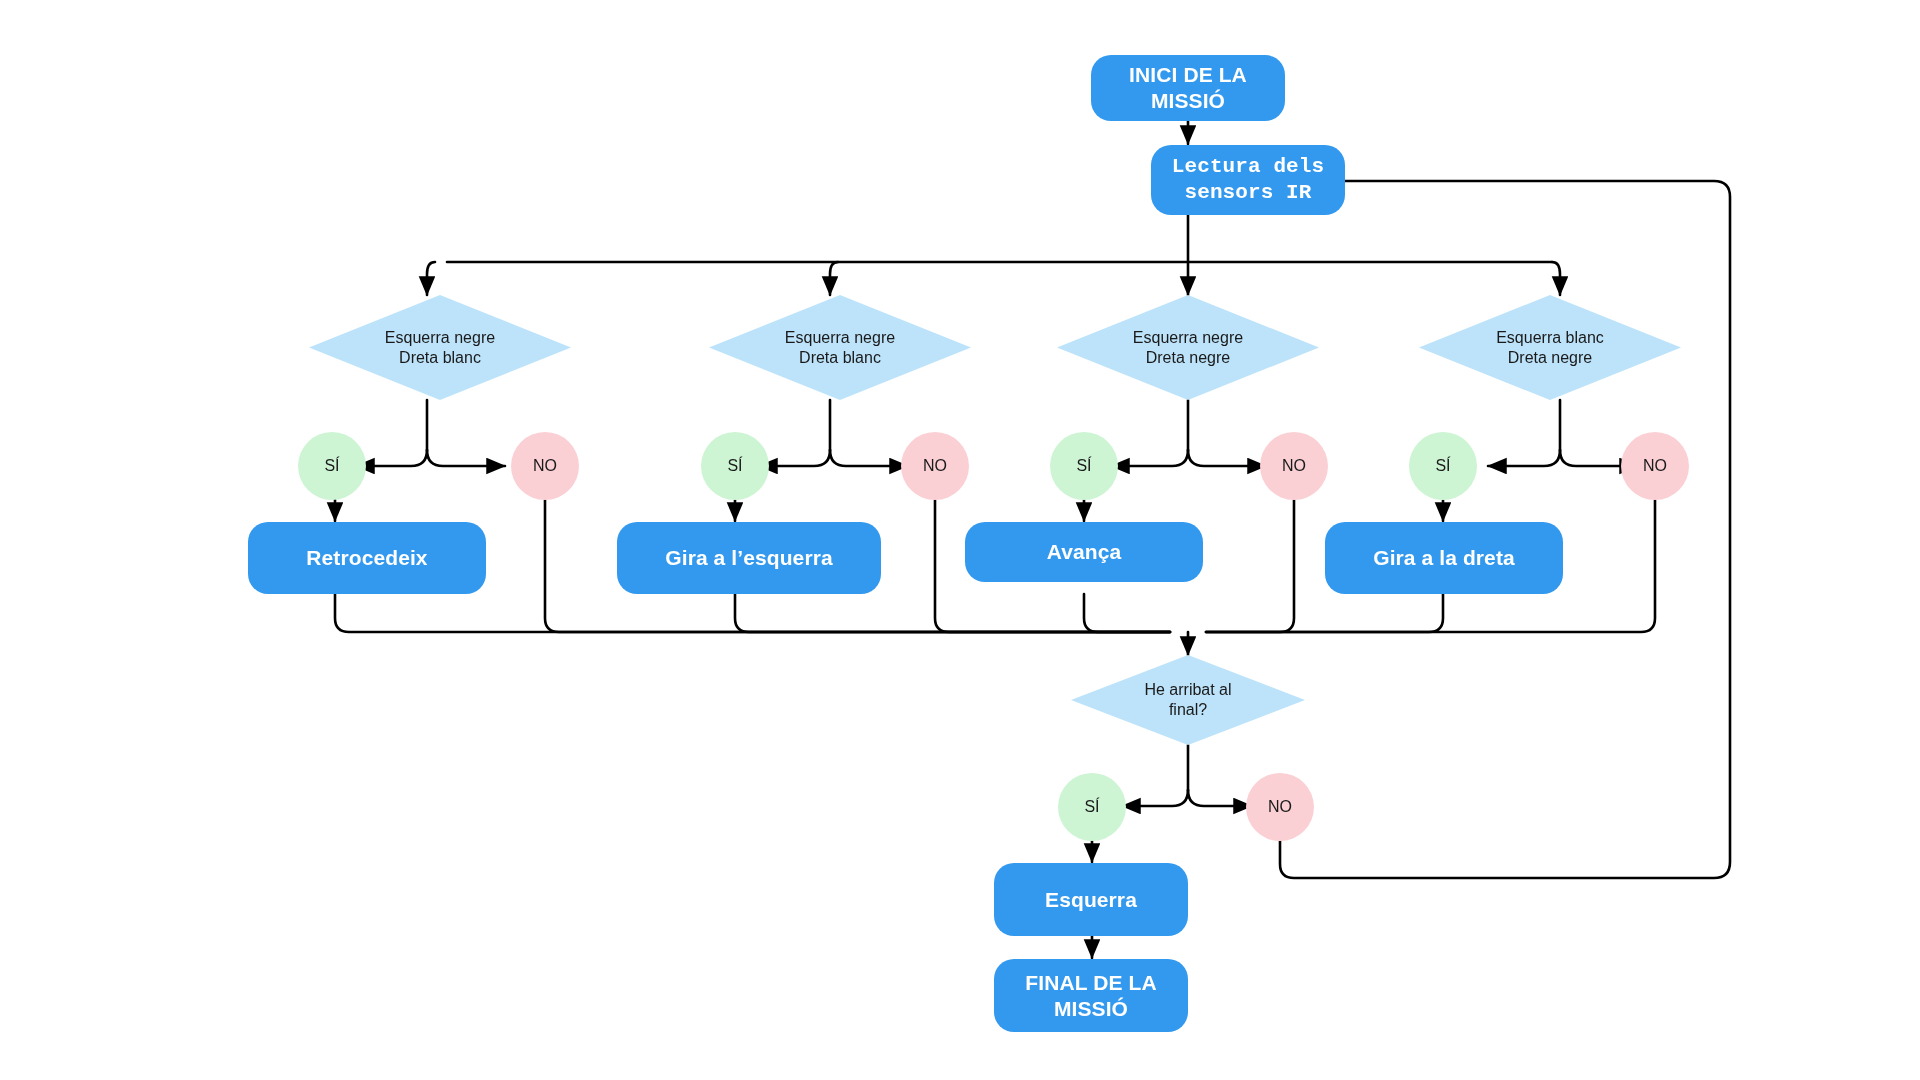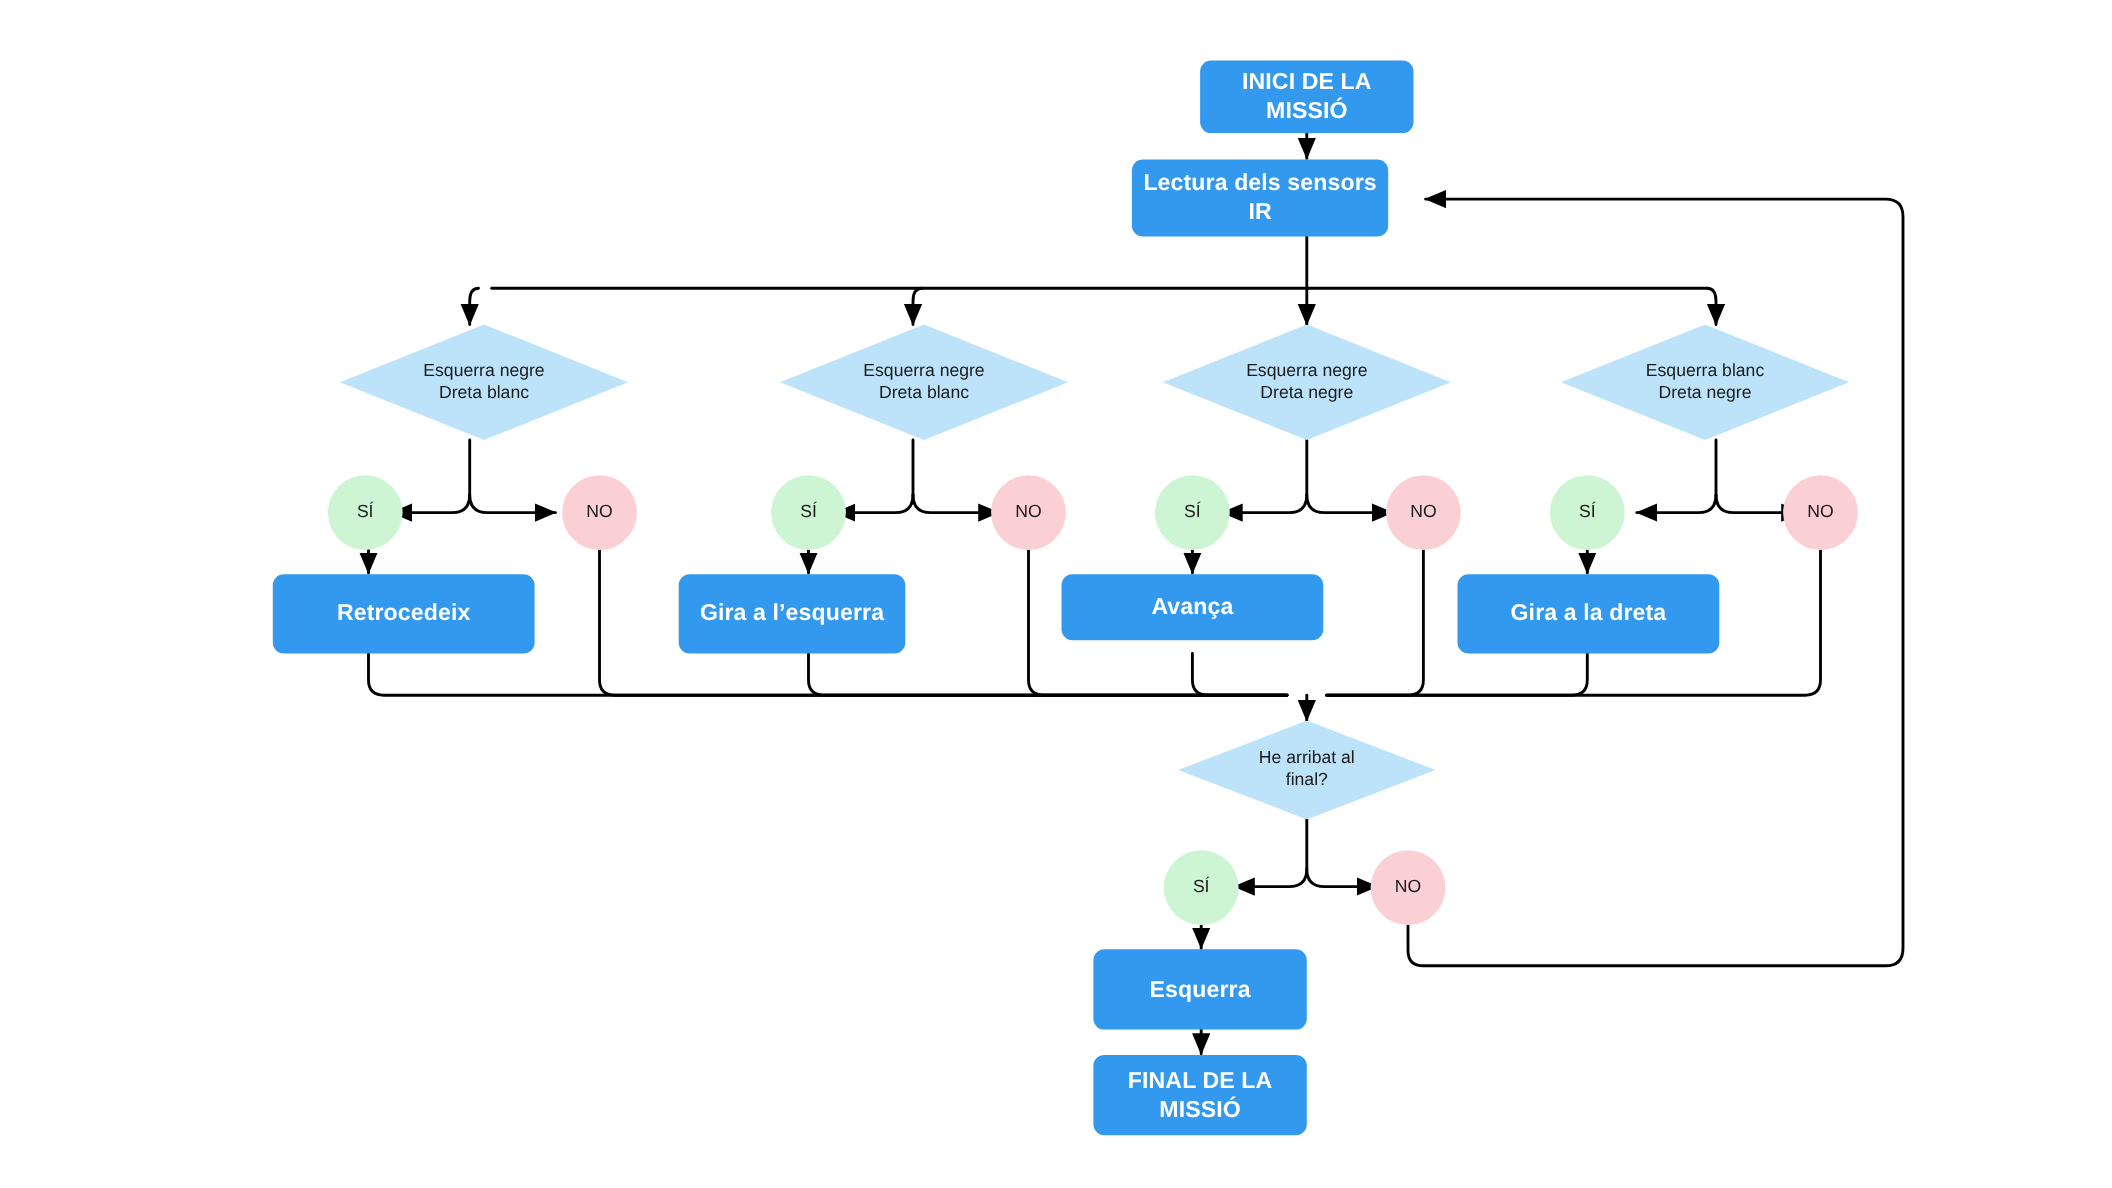--- a/index.html
+++ b/index.html
@@ -33,21 +33,21 @@
     display: flex;
     align-items: center;
     justify-content: center;
     text-align: center;
     line-height: 1.22;
   }
   
   .box {
     background: #3399ee;
     color: #ffffff;
-    border-radius: 10px;
+    border-radius: 20px;
     font-weight: bold;
     font-size: 21px;
     letter-spacing: 0.1px;
     padding: 4px 10px;
   }
   
   .diamond {
     background: #bde3fa;
     color: #1a1a1a;
     font-weight: normal;
@@ -131,21 +131,21 @@
       <path d="M1092,936 L1092,958" marker-end="url(#arrow)"></path>
 
       <path d="M1280,841 L1280,864 Q1280,878 1294,878 L1714,878 Q1730,878 1730,862 L1730,197 Q1730,181 1714,181 L1296,181" marker-end="url(#arrow)"></path>
     </g>
   </svg>
 
   <div class="node box" style="left:1091px; top:55px; width:194px; height:66px;">
     <span>INICI DE LA MISSIÓ</span>
   </div>
 
-  <div class="node box" style="left:1029px; top:145px; width:233px; height:70px;">
+  <div class="node box" style="left:1151px; top:145px; width:194px; height:70px;font-family:Liberation Mono, monospace;">
     <span>Lectura dels sensors IR</span>
   </div>
 
   <div class="node diamond" style="left:309px; top:295px; width:262px; height:105px;">
     <span class="dlabel">
       <span>Esquerra negre</span><br>
       <span>Dreta blanc</span>
     </span>
   </div>
 
@@ -194,21 +194,21 @@
   <div class="node circle yes" style="left:1409px; top:432px; width:68px; height:68px;">
     <span>SÍ</span>
   </div>
   <div class="node circle no" style="left:1621px; top:432px; width:68px; height:68px;">
     <span>NO</span>
   </div>
 
   <div class="node box" style="left:216px; top:522px; width:238px; height:72px;margin-left:32px;">
     <span>Retrocedeix</span>
   </div>
-  <div class="node box" style="left:617px; top:522px; width:206px; height:72px;">
+  <div class="node box" style="left:617px; top:522px; width:264px; height:72px;">
     <span>Gira a l’esquerra</span>
   </div>
   <div class="node box" style="left:965px; top:522px; width:238px; height:60px;">
     <span>Avança</span>
   </div>
   <div class="node box" style="left:1325px; top:522px; width:238px; height:72px;">
     <span>Gira a la dreta</span>
   </div>
 
   <div class="node diamond" style="left:1071px; top:655px; width:234px; height:90px;">

